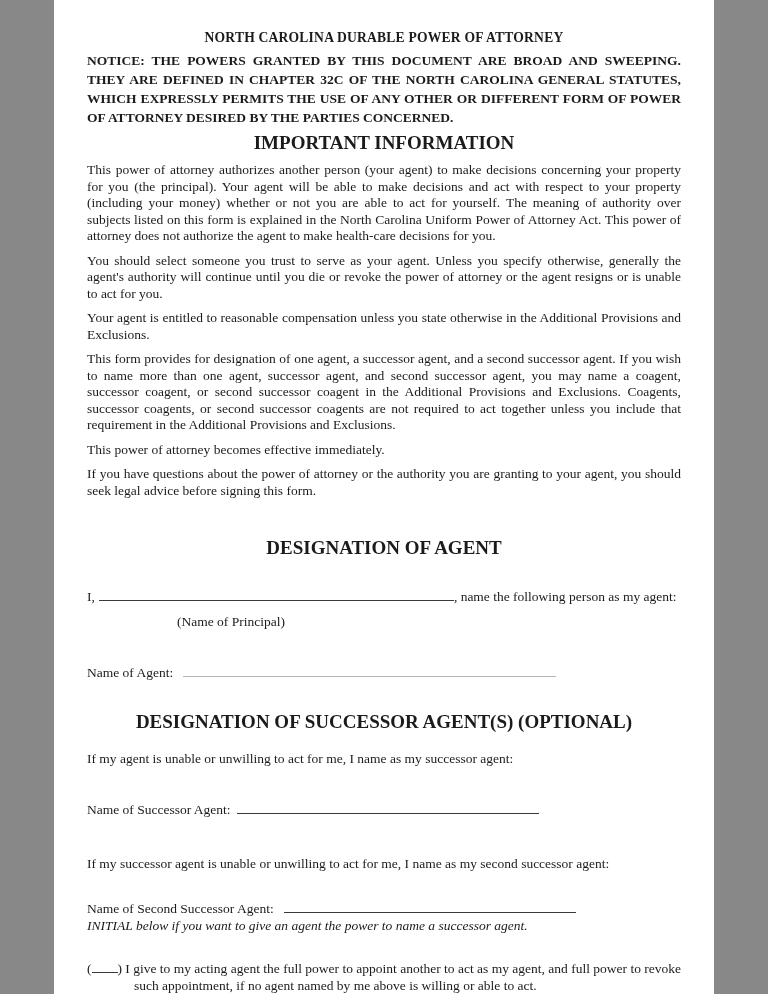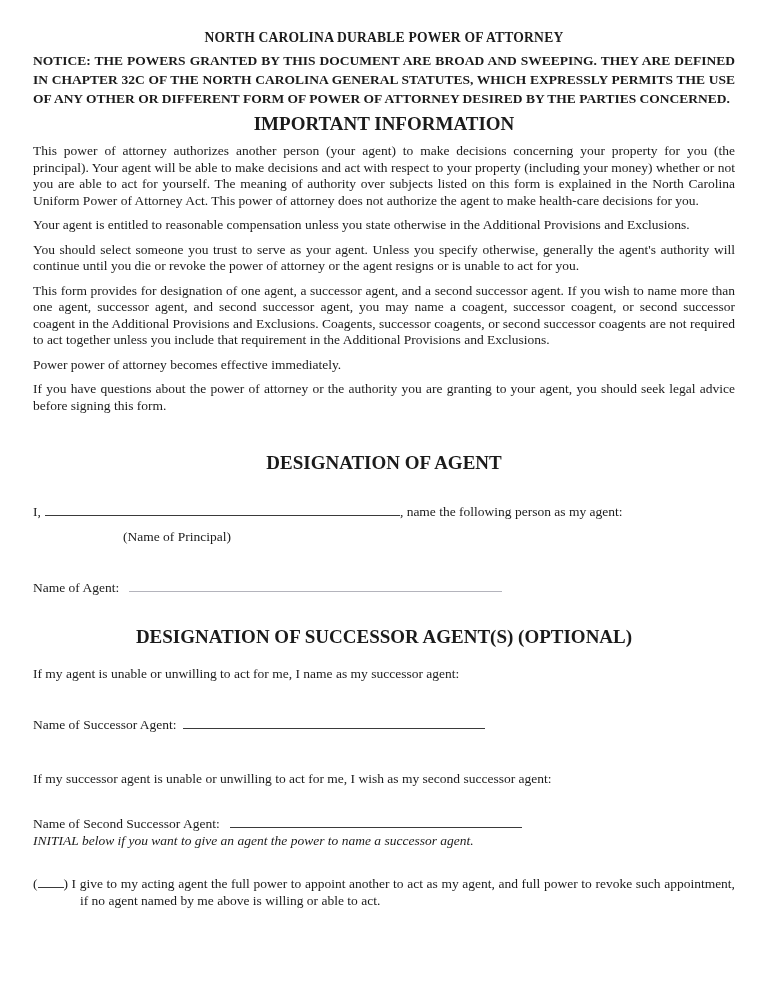--- a/index.html
+++ b/index.html
@@ -1,19 +1,19 @@
 <!DOCTYPE html>
 <html><head>
 <meta charset="utf-8">
 <style>
   * { margin:0; padding:0; box-sizing:border-box; }
   html,body { background:#888; }
   .page {
     position:relative;
-    width:768px; height:994px;
+    width:660px; height:994px;
     margin:0 auto;
     background:#ffffff;
     color:#1b1b1b;
     font-family:"Liberation Serif", serif;
     font-size:13.5px;
     line-height:16.5px;
     padding:30px 33px 0 33px;
     overflow:hidden;
   }
   .doc-title {
@@ -77,24 +77,24 @@
 
 <div class="page">
 
   <div class="doc-title">NORTH CAROLINA DURABLE POWER OF ATTORNEY</div>
 
   <p class="notice">NOTICE: THE POWERS GRANTED BY THIS DOCUMENT ARE BROAD AND SWEEPING.  THEY ARE DEFINED IN CHAPTER 32C OF THE NORTH CAROLINA GENERAL STATUTES, WHICH EXPRESSLY PERMITS THE USE OF ANY OTHER OR DIFFERENT FORM OF POWER OF ATTORNEY DESIRED BY THE PARTIES CONCERNED.</p>
 
   <div class="section-heading h-important">IMPORTANT INFORMATION</div>
 
   <p class="body-par first-par">This power of attorney authorizes another person (your agent) to make decisions concerning your property for you (the principal).  Your agent will be able to make decisions and act with respect to your property (including your money) whether or not you are able to act for yourself.  The meaning of authority over subjects listed on this form is explained in the North Carolina Uniform Power of Attorney Act.  This power of attorney does not authorize the agent to make health-care decisions for you.</p>
+  <p class="body-par">You should select someone you trust to serve as your agent.  Unless you specify otherwise, generally the agent's authority will continue until you die or revoke the power of attorney or the agent resigns or is unable to act for you.</p>
   <p class="body-par">Your agent is entitled to reasonable compensation unless you state otherwise in the Additional Provisions and Exclusions.</p>
-  <p class="body-par">You should select someone you trust to serve as your agent.  Unless you specify otherwise, generally the agent's authority will continue until you die or revoke the power of attorney or the agent resigns or is unable to act for you.</p>
   <p class="body-par">This form provides for designation of one agent, a successor agent, and a second successor agent. If you wish to name more than one agent, successor agent, and second successor agent, you may name a coagent, successor coagent, or second successor coagent in the Additional Provisions and Exclusions.  Coagents, successor coagents, or second successor coagents are not required to act together unless you include that requirement in the Additional Provisions and Exclusions.</p>
-  <p class="body-par">Power power of attorney becomes effective immediately.</p>
+  <p class="body-par">This power of attorney becomes effective immediately.</p>
   <p class="body-par">If you have questions about the power of attorney or the authority you are granting to your agent, you should seek legal advice before signing this form.</p>
 
   <div class="section-heading h-agent">DESIGNATION OF AGENT</div>
 
   <div class="principal-row">
     <span>I,</span><span class="blank principal-blank"></span><span>, name the following person as my agent:</span>
   </div>
   <div class="principal-caption">(Name of Principal)</div>
 
   <div class="field-row agent-row">
@@ -102,21 +102,21 @@
   </div>
 
   <div class="section-heading h-successor">DESIGNATION OF SUCCESSOR AGENT(S) (OPTIONAL)</div>
 
   <p class="successor-intro">If my agent is unable or unwilling to act for me, I name as my successor agent:</p>
 
   <div class="field-row successor-row">
     <span>Name of Successor Agent:</span><span class="blank successor-blank"></span>
   </div>
 
-  <p class="second-intro">If my successor agent is unable or unwilling to act for me, I wish as my second successor agent:</p>
+  <p class="second-intro">If my successor agent is unable or unwilling to act for me, I name as my second successor agent:</p>
 
   <div class="field-row second-row">
     <span>Name of Second Successor Agent:</span><span class="blank second-blank"></span>
   </div>
 
   <p class="initial-instruction">INITIAL below if you want to give an agent the power to name a successor agent.</p>
 
   <p class="initial-clause">
     <span>(</span><span class="blank initial-blank"></span><span>) I give to my acting agent the full power to appoint another to act as my agent, and full power to revoke such appointment, if no agent named by me above is willing or able to act.</span>
   </p>

